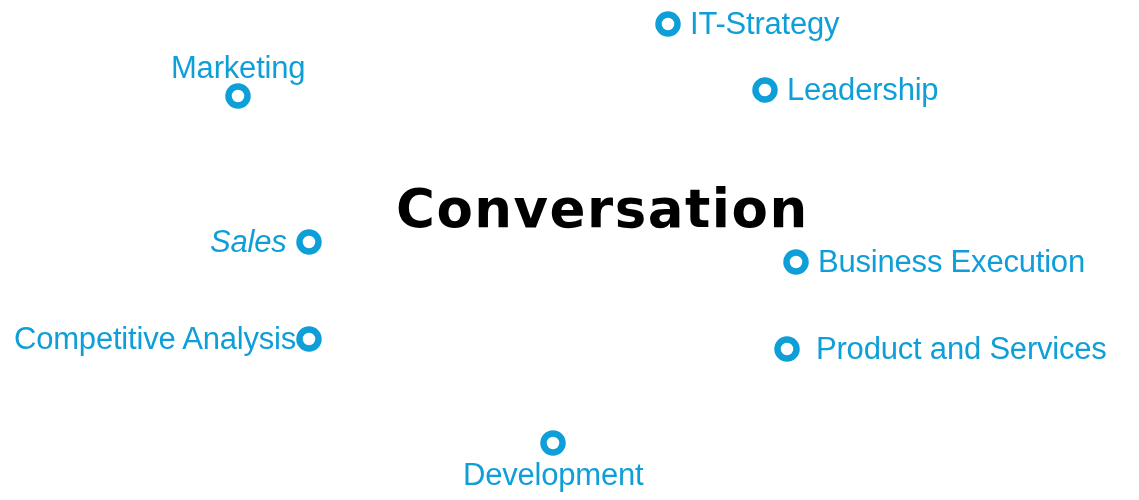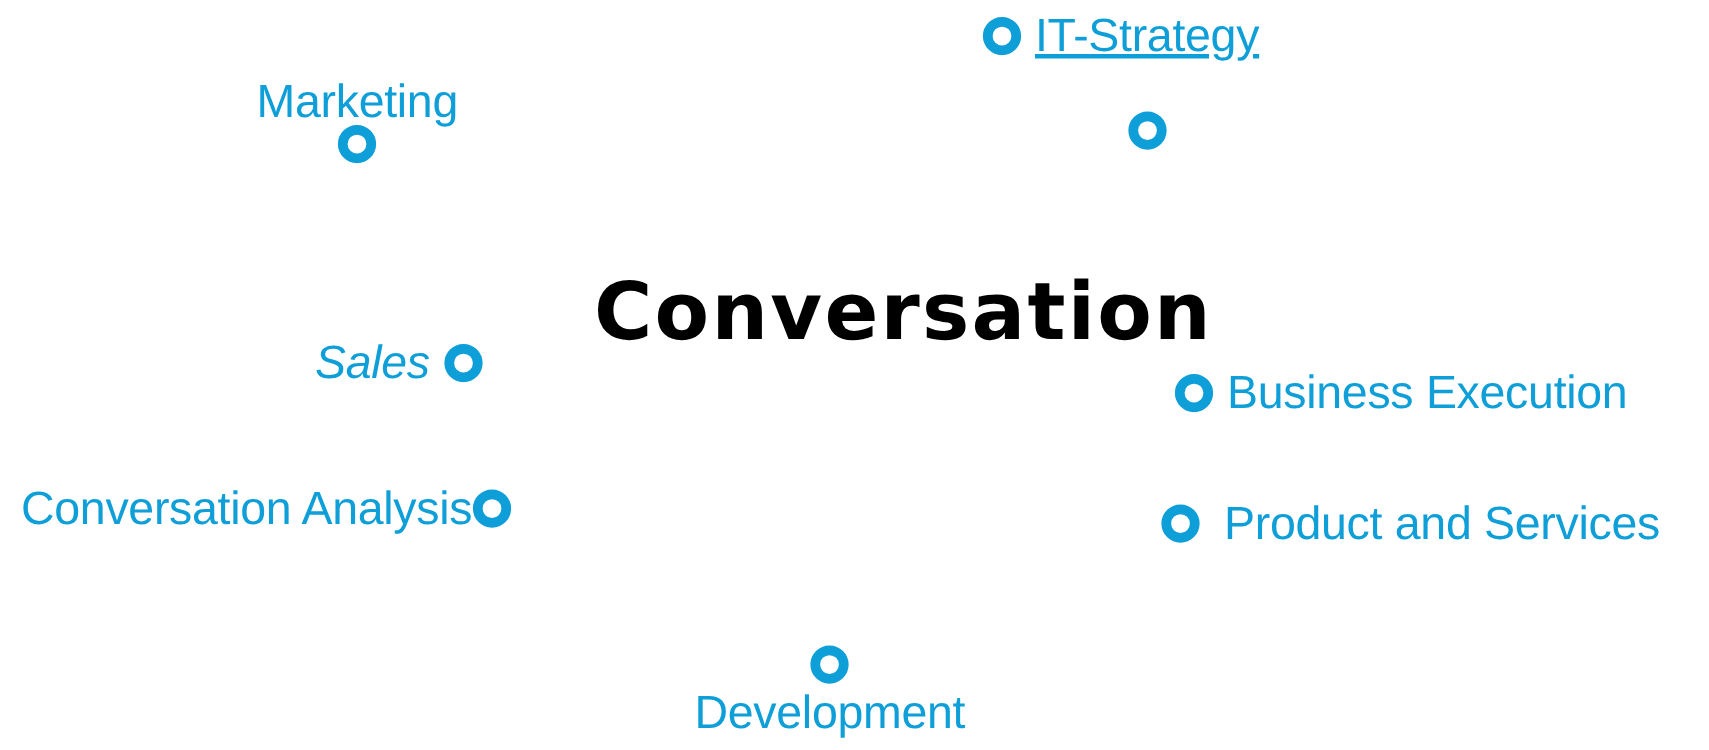--- a/index.html
+++ b/index.html
@@ -76,21 +76,21 @@
   .node.gap.marker-right .ring { margin-left: 9px; }
   .node.stacked .ring { margin-bottom: 3px; }
 </style>
 </head>
 <body>
 
 <div id="canvas">
 
   <div class="center-title" style="left:396px; top:182px;">Conversation</div>
 
-<div class="node marker-left gap" style="left: 655px; top: 8px; text-decoration: underline;">
+<div class="node marker-left gap" style="left: 655px; top: 8px;">
       <span class="ring">
         <svg viewBox="0 0 26 26" xmlns="http://www.w3.org/2000/svg">
           <circle cx="13" cy="13" r="9.5" fill="none" stroke="#0F9FD8" stroke-width="6.5"></circle>
         </svg>
       </span>
       <span class="node-label">IT-Strategy</span>
     </div>
     <div class="node marker-right" style="left: 171px; top: 52px; flex-direction: column;">
       <span class="node-label">Marketing</span>
       <span class="ring">
@@ -98,39 +98,40 @@
           <circle cx="13" cy="13" r="9.5" fill="none" stroke="#0F9FD8" stroke-width="6.5"></circle>
         </svg>
       </span>
     </div>
     <div class="node marker-left gap" style="left: 752px; top: 74px;">
       <span class="ring">
         <svg viewBox="0 0 26 26" xmlns="http://www.w3.org/2000/svg">
           <circle cx="13" cy="13" r="9.5" fill="none" stroke="#0F9FD8" stroke-width="6.5"></circle>
         </svg>
       </span>
+      <span class="node-label">Leadership</span>
     </div>
     <div class="node marker-right gap" style="left: 210px; top: 226px; font-style: italic;">
       <span class="node-label">Sales</span>
       <span class="ring">
         <svg viewBox="0 0 26 26" xmlns="http://www.w3.org/2000/svg">
           <circle cx="13" cy="13" r="9.5" fill="none" stroke="#0F9FD8" stroke-width="6.5"></circle>
         </svg>
       </span>
     </div>
     <div class="node marker-left gap" style="left: 783px; top: 246px; text-align: center;">
       <span class="ring">
         <svg viewBox="0 0 26 26" xmlns="http://www.w3.org/2000/svg">
           <circle cx="13" cy="13" r="9.5" fill="none" stroke="#0F9FD8" stroke-width="6.5"></circle>
         </svg>
       </span>
       <span class="node-label">Business Execution</span>
     </div>
     <div class="node marker-right" style="left: 14px; top: 323px;">
-      <span class="node-label">Conversation Analysis</span>
+      <span class="node-label">Competitive Analysis</span>
       <span class="ring">
         <svg viewBox="0 0 26 26" xmlns="http://www.w3.org/2000/svg">
           <circle cx="13" cy="13" r="9.5" fill="none" stroke="#0F9FD8" stroke-width="6.5"></circle>
         </svg>
       </span>
     </div>
     <div class="node marker-left" style="left: 774px; top: 333px; gap: 16px;">
       <span class="ring">
         <svg viewBox="0 0 26 26" xmlns="http://www.w3.org/2000/svg">
           <circle cx="13" cy="13" r="9.5" fill="none" stroke="#0F9FD8" stroke-width="6.5"></circle>

